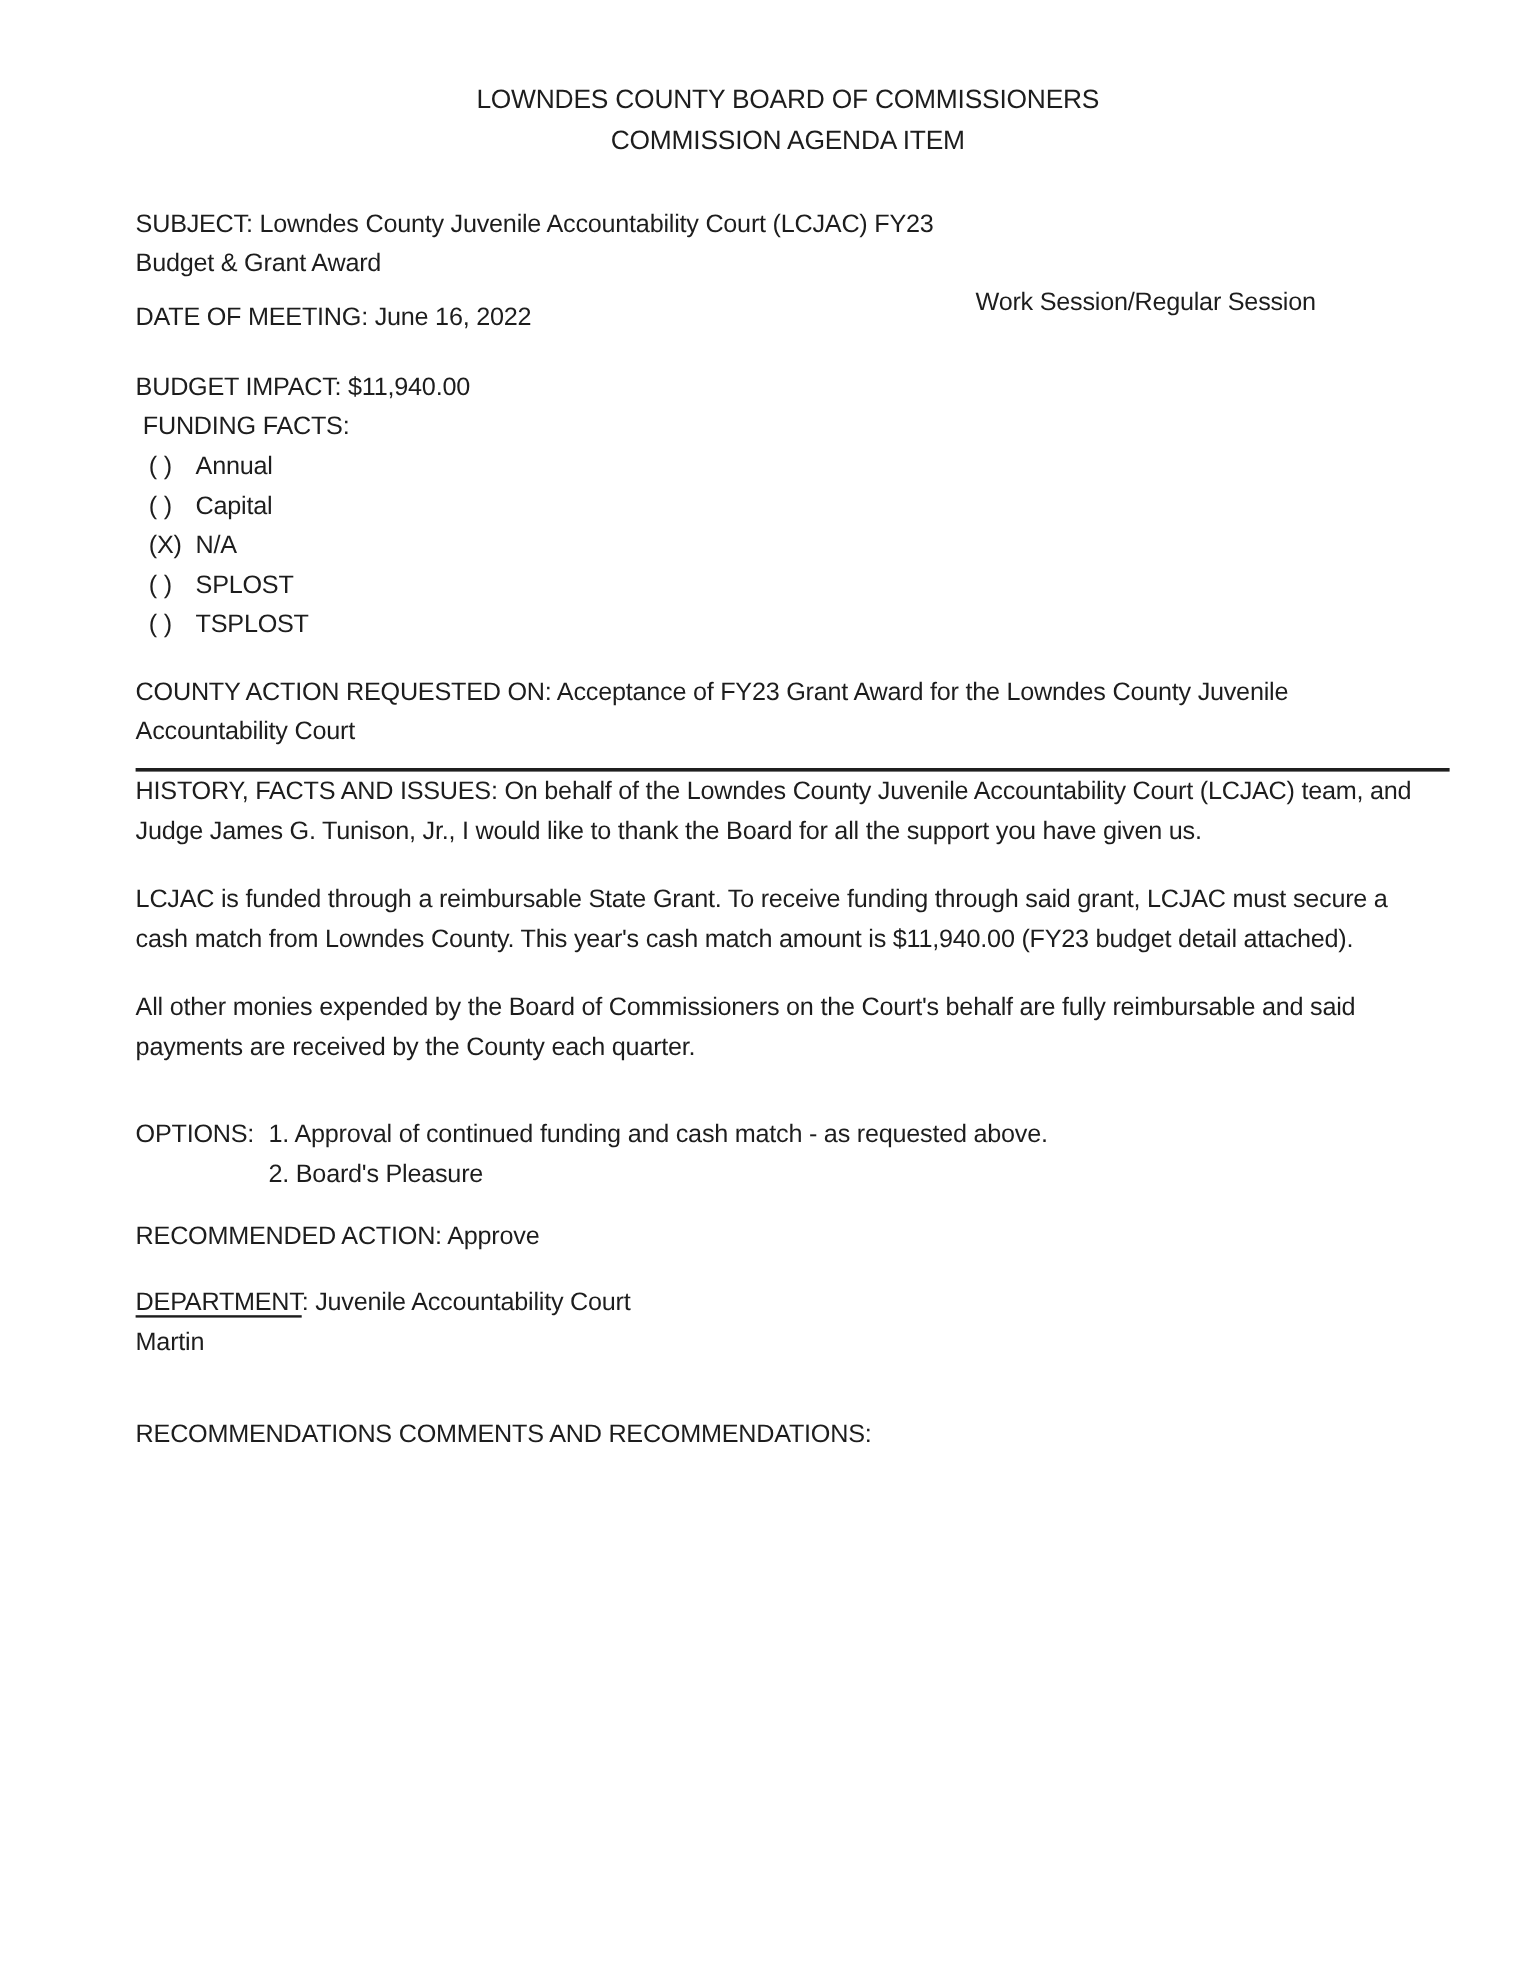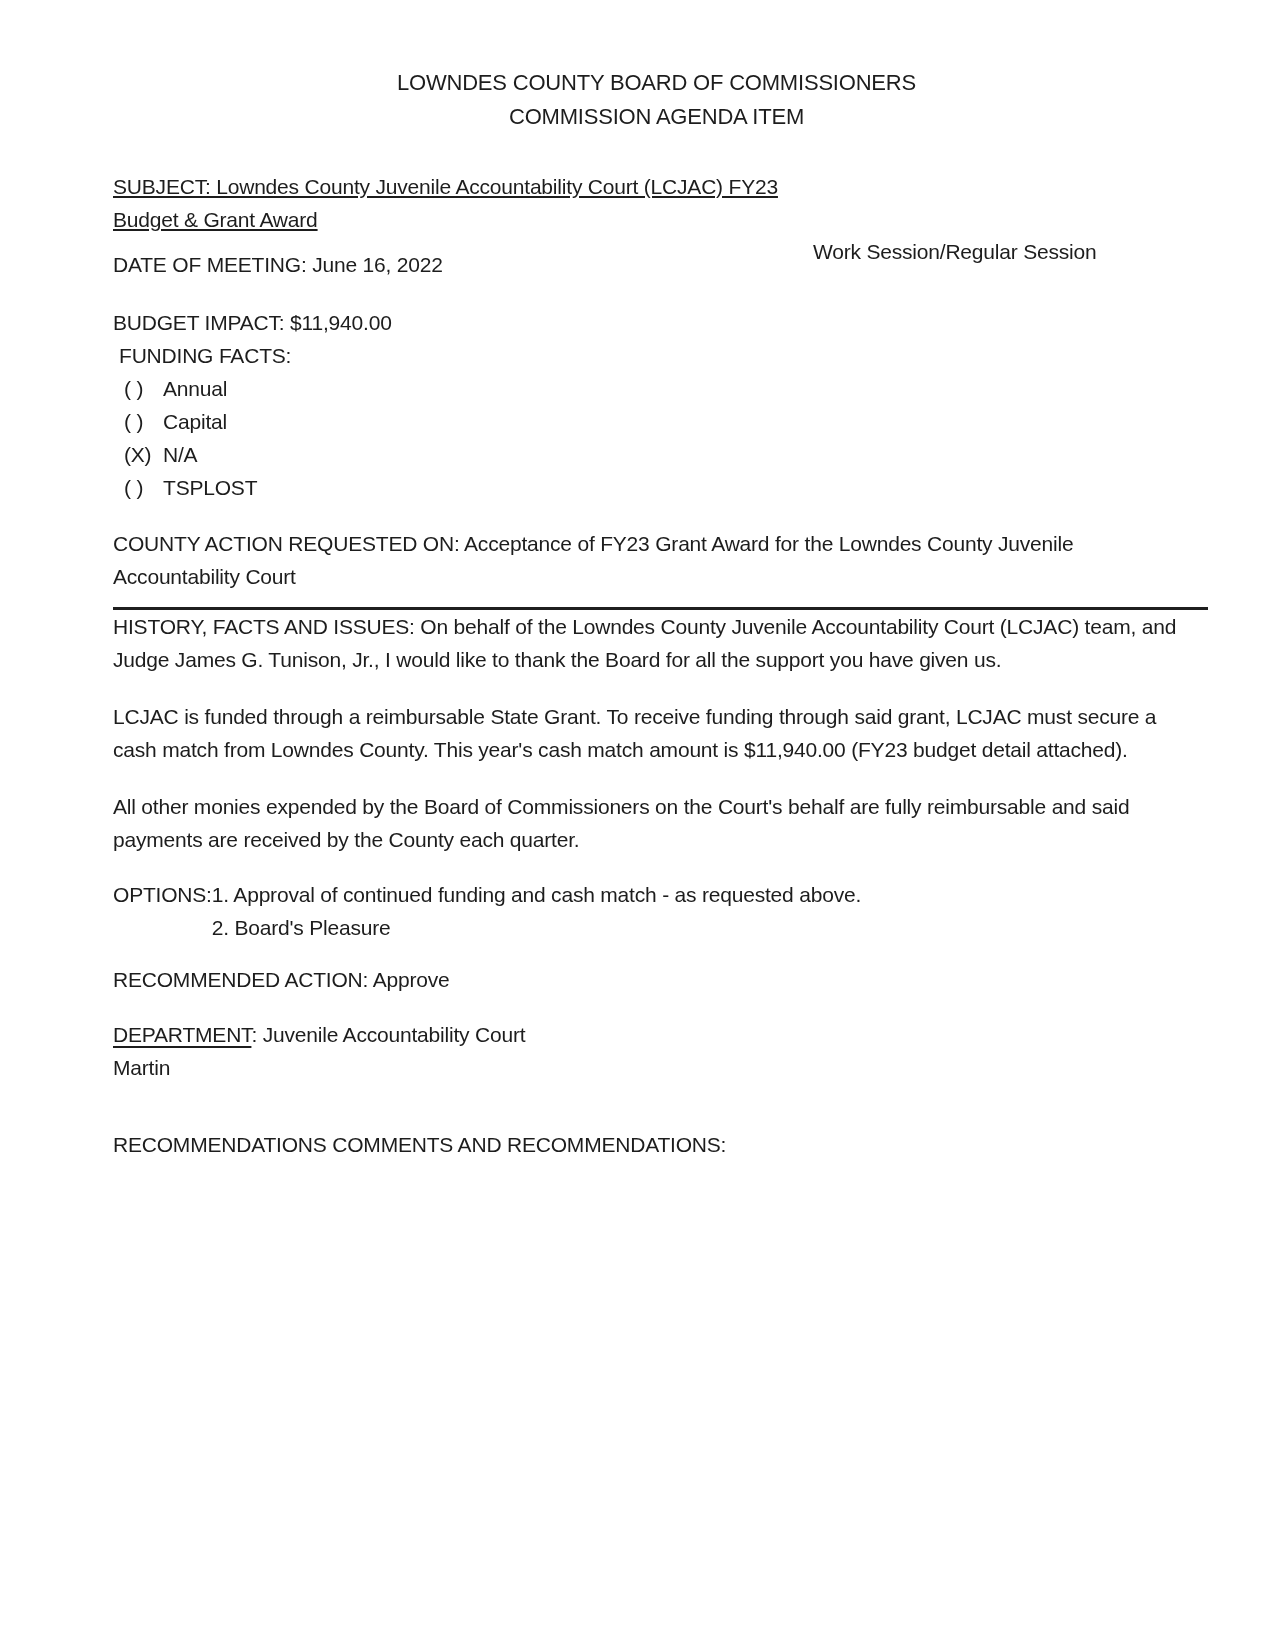--- a/index.html
+++ b/index.html
@@ -17,21 +17,20 @@
   .doc {
     padding: 66px 75px 0 113px;
     font-size: 21px;
     line-height: 33px;
     letter-spacing: -0.2px;
   }
   .header { text-align: center; line-height: 34px; font-size: 22px; }
   .subject {
     margin: 36px 0 0 0;
     max-width: 730px;
-    text-decoration: underline;
   }
   .meeting-row {
     position: relative;
     margin-top: 12px;
     height: 33px;
   }
   .session {
     position: absolute;
     left: 700px;
     top: -13px;
@@ -53,23 +52,24 @@
   .rule {
     margin-top: 14px;
     border-top: 3px solid #1f1f1f;
     width: 1095px;
     height: 0;
   }
   .para { margin: 0; max-width: 1095px; }
   .p-first { }
   .p-gap  { margin-top: 24px; }
   .options-row {
-    margin-top: 22px;
+    margin-top: 40px;
     display: flex;
     max-width: 1095px;
+    gap: 12px;
   }
   .opt-label { flex: 0 0 95px; }
   .opt-items { flex: 1; }
   .opt-item { display: block; }
   .recommended { margin: 19px 0 0 0; }
   .dept-row {
     position: relative;
     margin-top: 22px;
     height: 33px;
   }
@@ -111,20 +111,23 @@
       <li>
         <span class="mark">( )</span><span>Annual</span>
       </li>
       <li>
         <span class="mark">( )</span><span>Capital</span>
       </li>
       <li>
         <span class="mark">(X)</span><span>N/A</span>
       </li>
       <li>
+        <span class="mark">( )</span><span>SPLOST</span>
+      </li>
+      <li>
         <span class="mark">( )</span><span>TSPLOST</span>
       </li>
     </ul>
   </div>
 
   <p class="county-action">COUNTY ACTION REQUESTED ON: Acceptance of FY23 Grant Award for the Lowndes County Juvenile Accountability Court</p>
 
   <div class="rule"></div>
 
   <p class="para p-first">HISTORY, FACTS AND ISSUES: On behalf of the Lowndes County Juvenile Accountability Court (LCJAC) team, and Judge James G. Tunison, Jr., I would like to thank the Board for all the support you have given us.</p>

